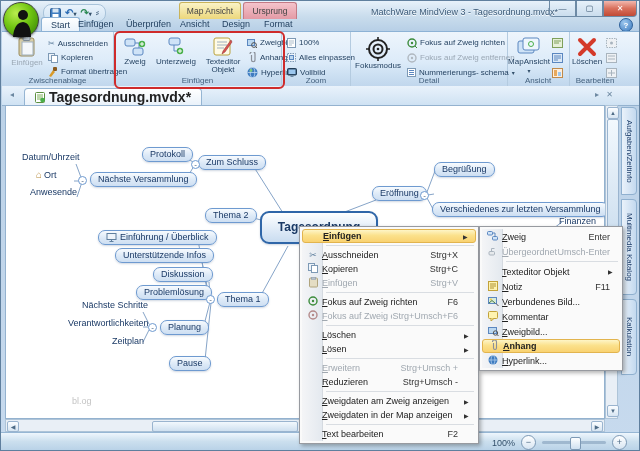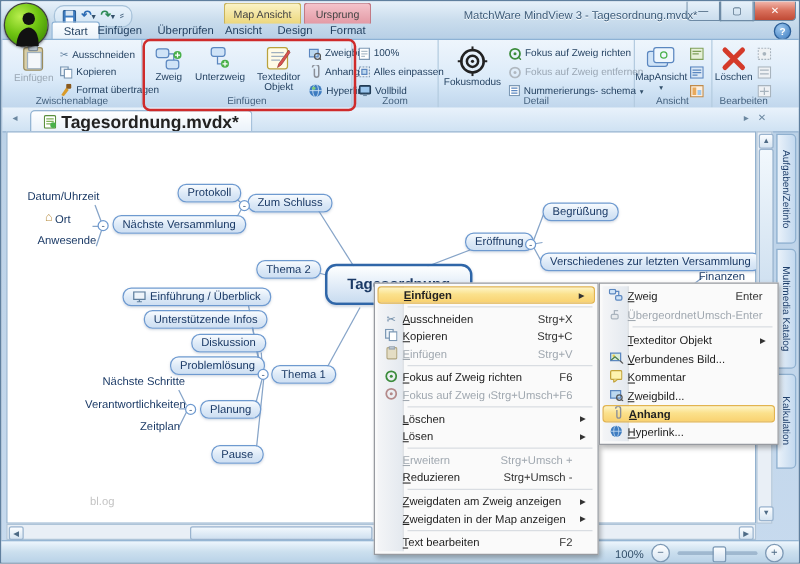--- a/index.html
+++ b/index.html
@@ -593,20 +593,28 @@
         <span class="msc">Umsch-Enter</span>
     </div>
     <div class="msep"></div>
     <div class="mi">
       <span class="mic"></span>
         <span class="ml">Texteditor Objekt</span>
         <span class="msc"></span>
         <span class="marr">▶</span>
     </div>
     <div class="mi">
+      <span class="mic"><svg width="10" height="10" viewBox="0 0 10 10" style="display:inline">
+            <rect x="0.5" y="0.5" width="9" height="9" fill="#fef3b0" stroke="#c2a23a"></rect>
+            <path d="M2 3 h6 M2 5 h6 M2 7 h4" stroke="#b09232"></path>
+          </svg></span>
+      <span class="ml">Notiz</span>
+        <span class="msc">F11</span>
+    </div>
+    <div class="mi">
       <span class="mic"><svg width="11" height="10" viewBox="0 0 11 10" style="display:inline">
             <rect x="0.5" y="1.5" width="8" height="6" fill="#d8ecd8" stroke="#5b87c0"></rect>
             <circle cx="3" cy="3.5" r="1" fill="#e8c84a"></circle>
             <path d="M1 7 L4 4.5 L7 7" fill="none" stroke="#4a7a4a"></path>
             <path d="M8 7.5 l2.5 2.5" stroke="#555"></path>
           </svg></span>
       <span class="ml">Verbundenes Bild...</span>
         <span class="msc"></span>
     </div>
     <div class="mi">

